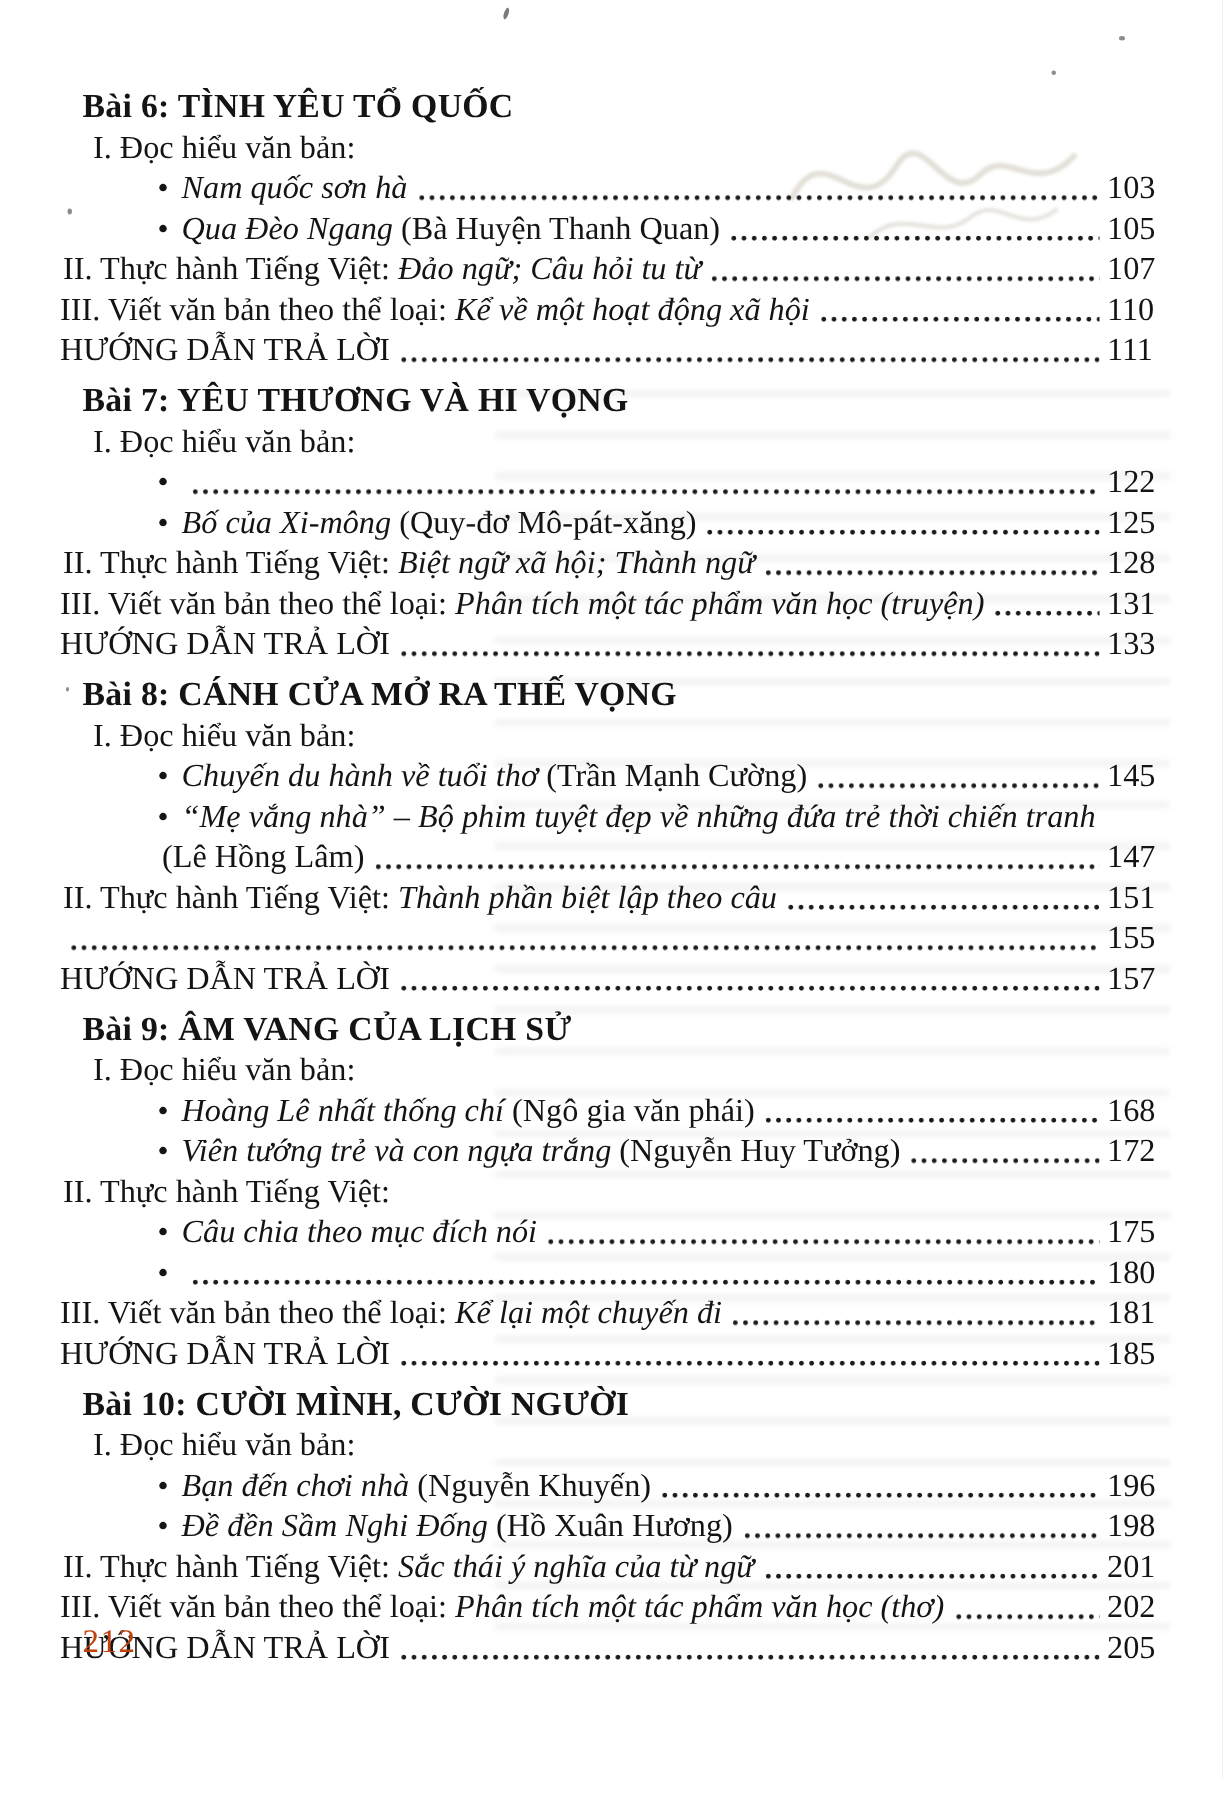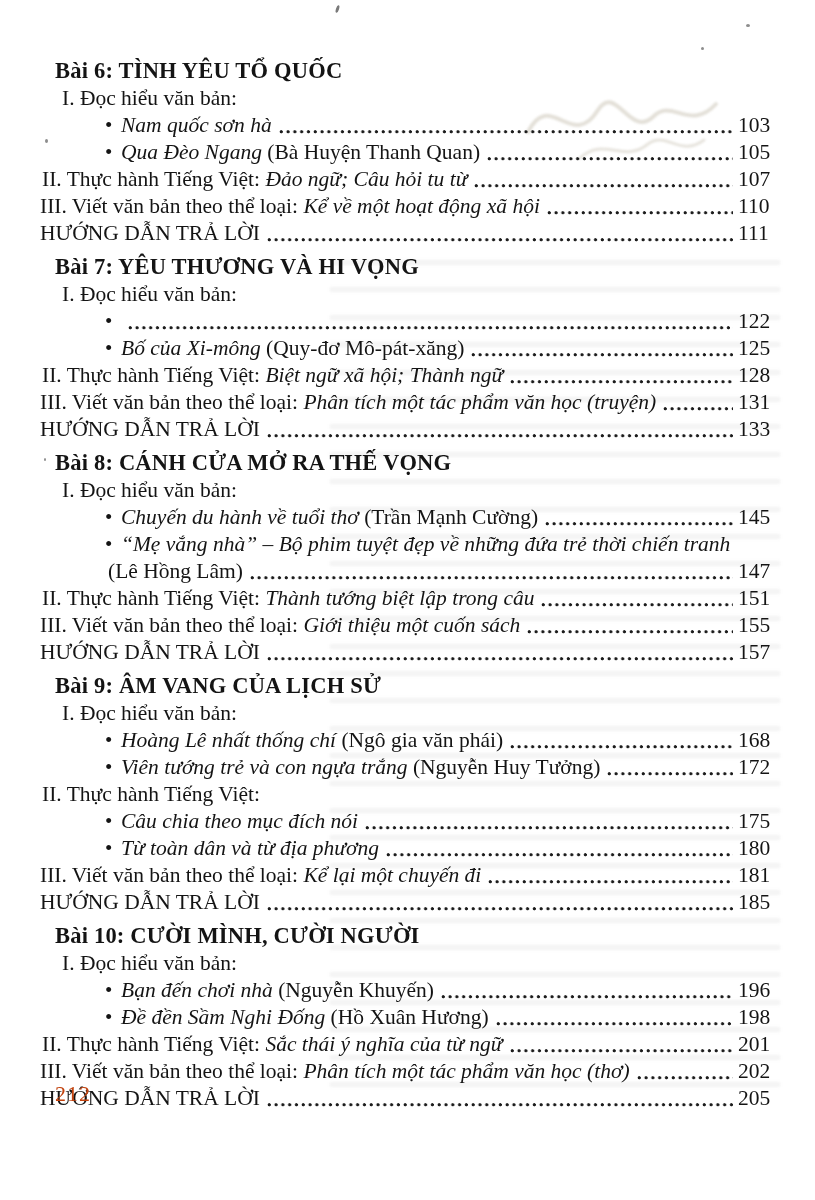--- a/index.html
+++ b/index.html
@@ -141,26 +141,25 @@
       <div class="row bullet">
           <span class="bm">•</span>
           <span class="txt"><span class="it">“Mẹ vắng nhà” – Bộ phim tuyệt đẹp về những đứa trẻ thời chiến tranh</span></span>
         </div>
       <div class="row cont">
           <span class="txt">(Lê Hồng Lâm)</span>
           <span class="leader"></span>
           <span class="pg">147</span>
         </div>
       <div class="row ind-ii">
-          <span class="txt"><span>II. Thực hành Tiếng Việt: </span><span class="it">Thành tướng biệt lập trong câu</span></span>
+          <span class="txt"><span>II. Thực hành Tiếng Việt: </span><span class="it">Thành phần biệt lập theo câu</span></span>
           <span class="leader"></span>
           <span class="pg">151</span>
         </div>
       <div class="row ind-0">
-          <span class="txt"><span>III. Viết văn bản theo thể loại: </span><span class="it">Giới thiệu một cuốn sách</span></span>
           <span class="leader"></span>
           <span class="pg">155</span>
         </div>
       <div class="row ind-0">
           <span class="txt"><span>HƯỚNG DẪN TRẢ LỜI</span></span>
           <span class="leader"></span>
           <span class="pg">157</span>
         </div>
     </div>
 
@@ -187,21 +186,20 @@
           <span class="txt">II. Thực hành Tiếng Việt:</span>
         </div>
       <div class="row bullet">
           <span class="bm">•</span>
           <span class="txt"><span class="it">Câu chia theo mục đích nói</span></span>
           <span class="leader"></span>
           <span class="pg">175</span>
         </div>
       <div class="row bullet">
           <span class="bm">•</span>
-          <span class="txt"><span class="it">Từ toàn dân và từ địa phương</span></span>
           <span class="leader"></span>
           <span class="pg">180</span>
         </div>
       <div class="row ind-0">
           <span class="txt"><span>III. Viết văn bản theo thể loại: </span><span class="it">Kể lại một chuyến đi</span></span>
           <span class="leader"></span>
           <span class="pg">181</span>
         </div>
       <div class="row ind-0">
           <span class="txt"><span>HƯỚNG DẪN TRẢ LỜI</span></span>

